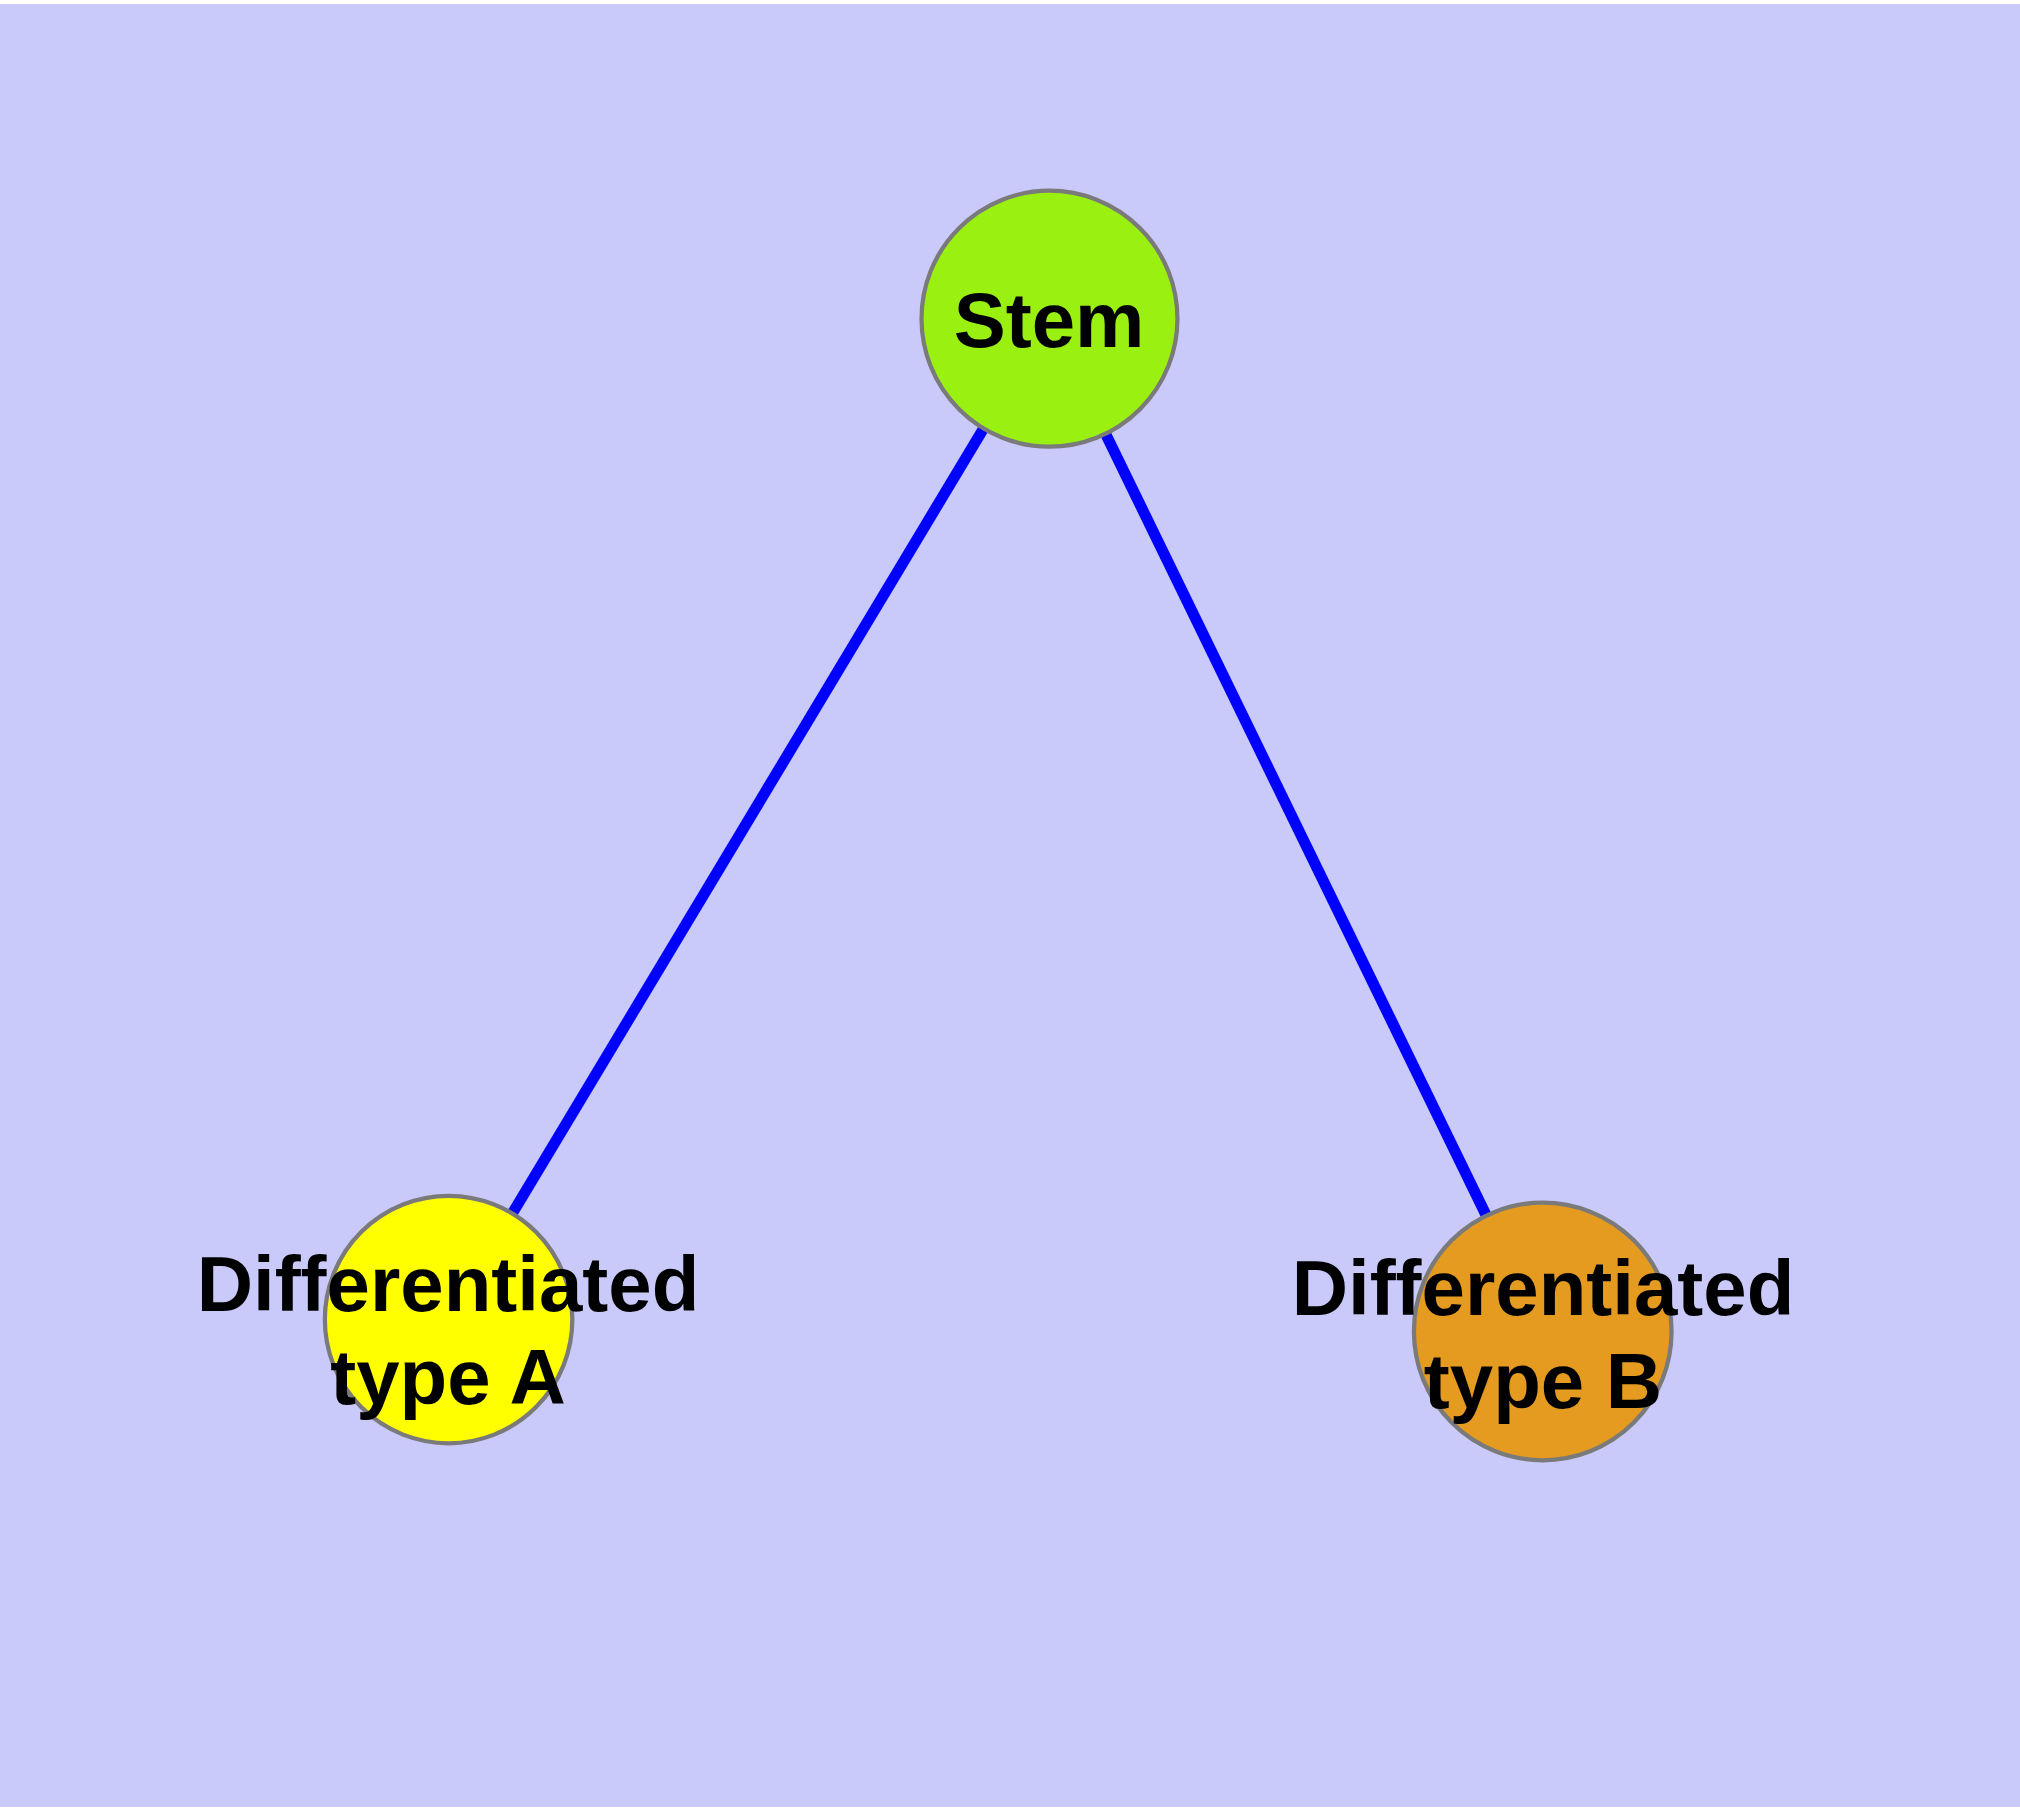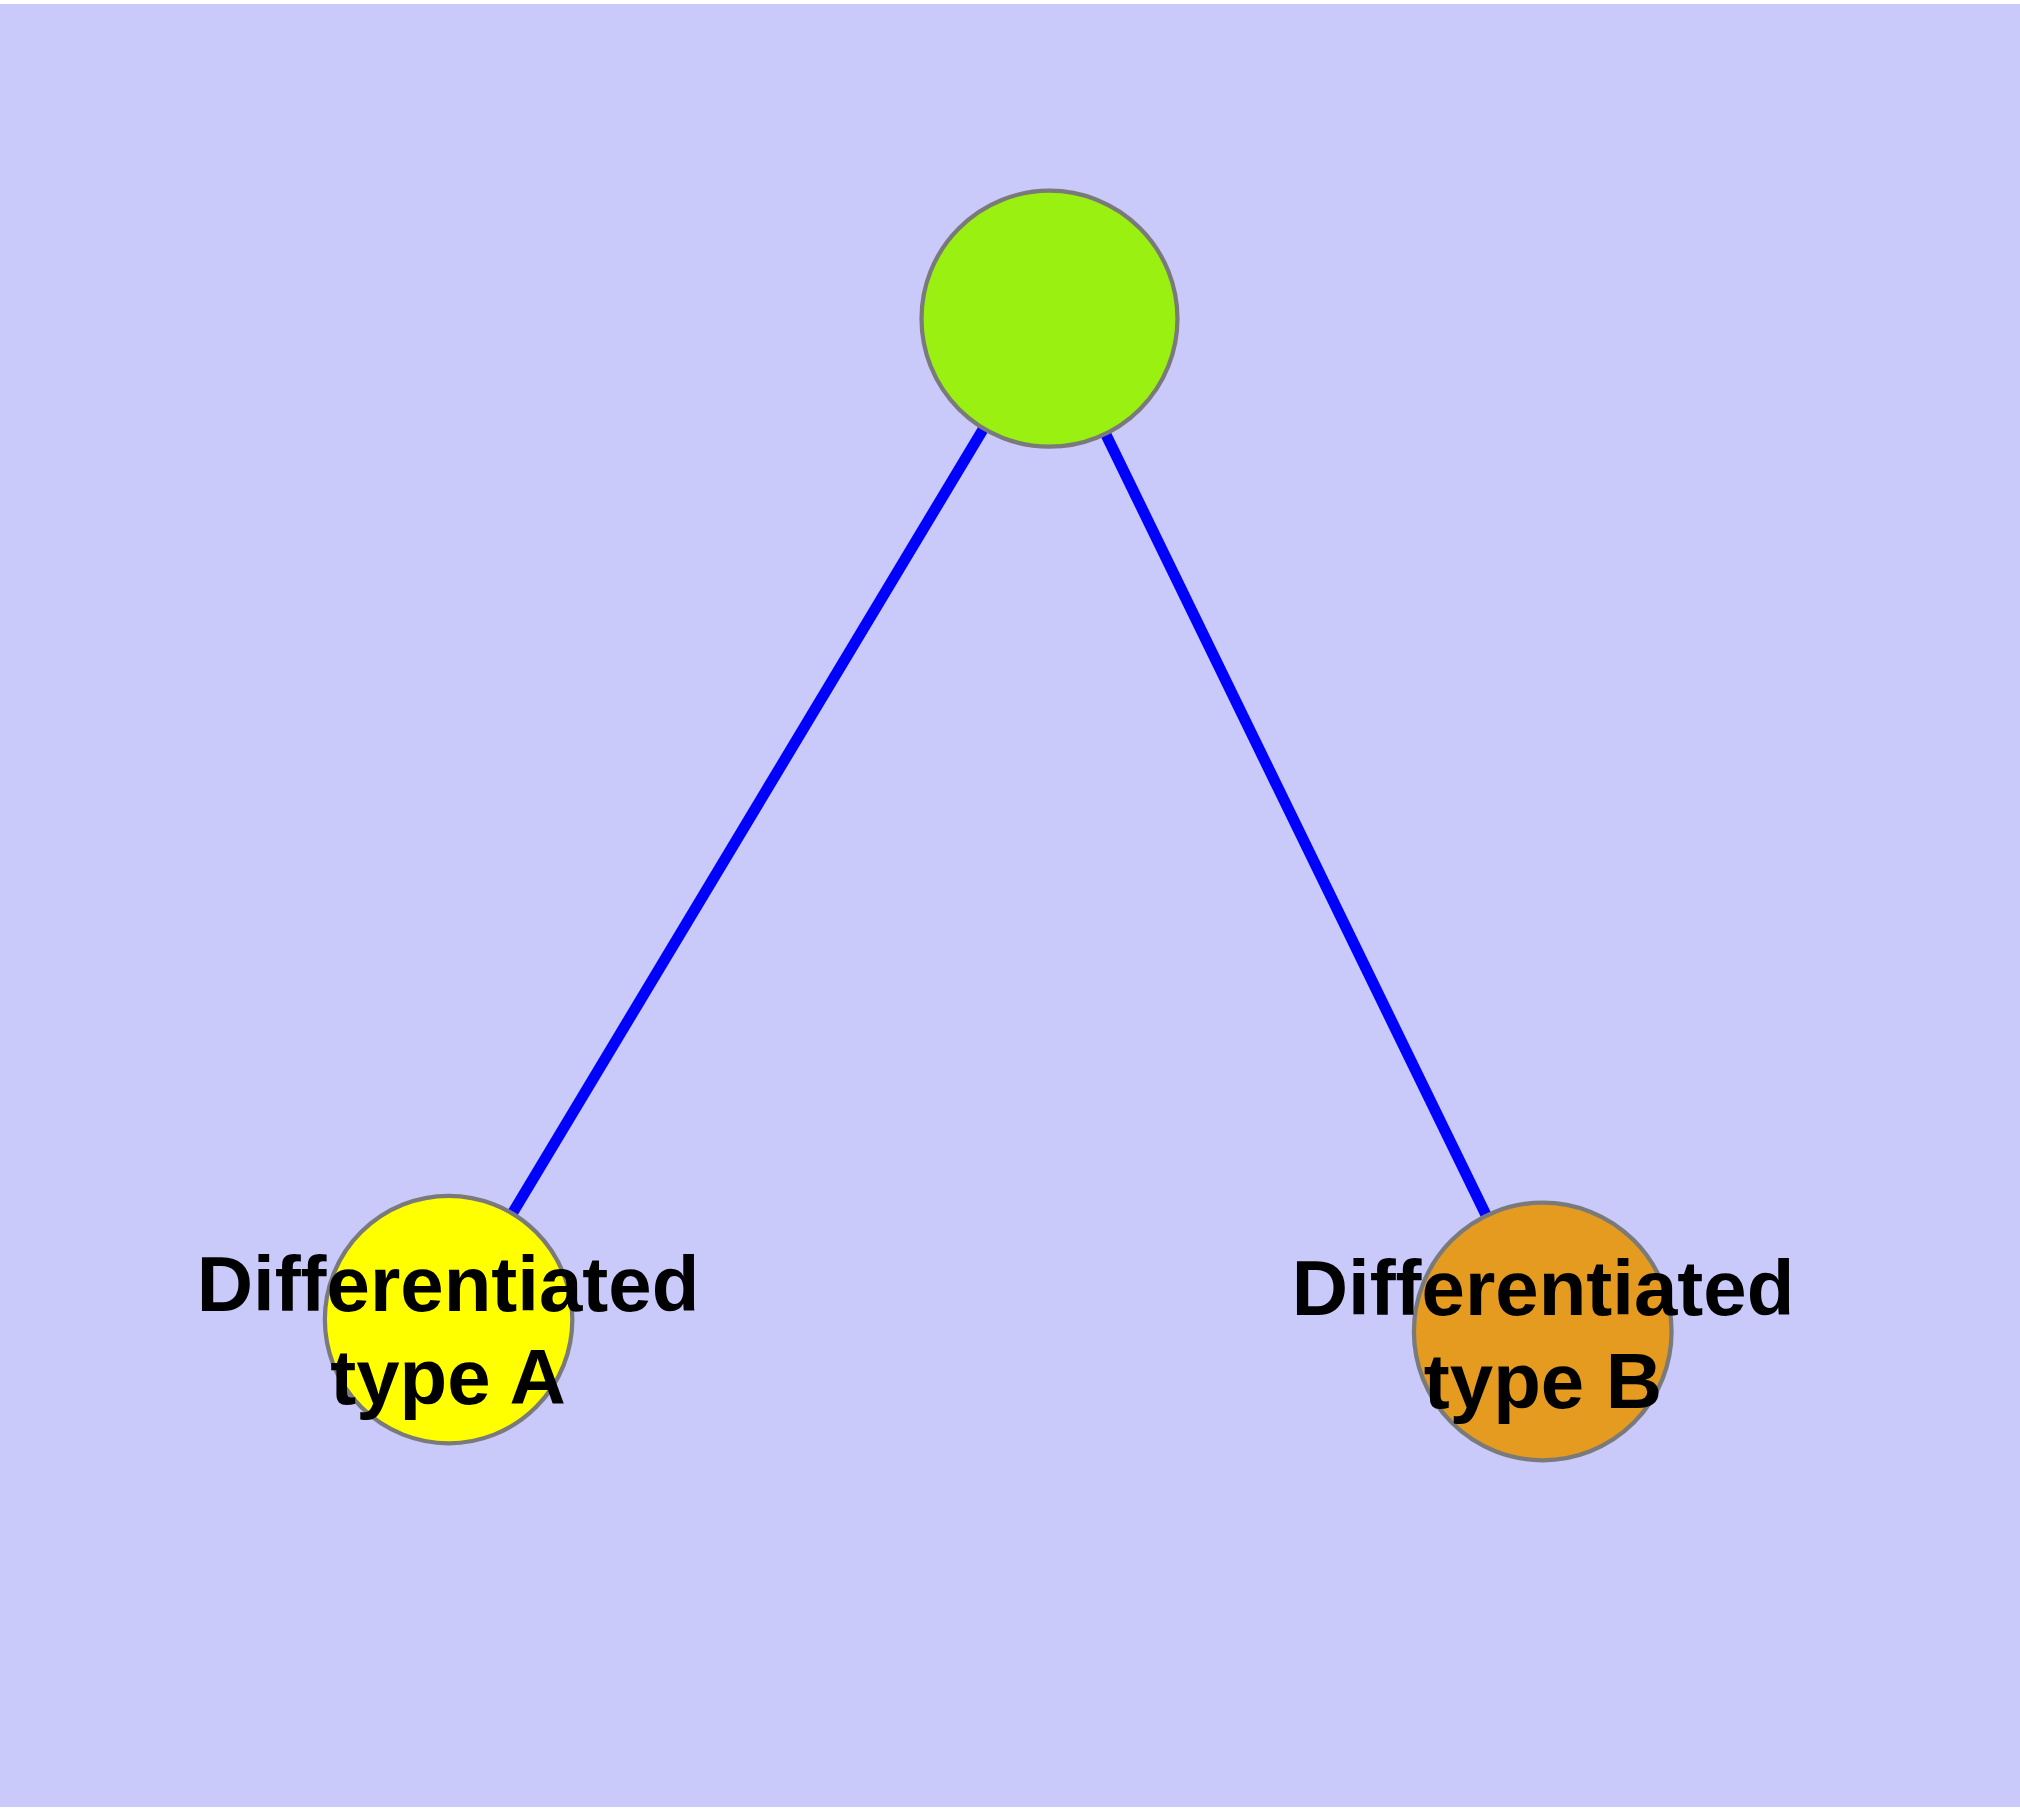--- a/index.html
+++ b/index.html
@@ -66,18 +66,19 @@
   <svg class="graph-layer" viewBox="0 0 2384 2138" xmlns="http://www.w3.org/2000/svg">
 
     <line class="edge" x1="1238" y1="376" x2="529" y2="1557" stroke="#0000FF"></line>
     <line class="edge" x1="1238" y1="376" x2="1820" y2="1571" stroke="#0000FF"></line>
 
     <circle class="node-circle" cx="1238" cy="376" r="151" fill="#9AF010" stroke="#7A7A7A"></circle>
     <circle class="node-circle" cx="529" cy="1557" r="146" fill="#FFFF00" stroke="#7A7A7A"></circle>
     <circle class="node-circle" cx="1820" cy="1571" r="152" fill="#E49B20" stroke="#7A7A7A"></circle>
   </svg>
 
+  <div class="node-label label-stem">Stem</div>
   <div class="node-label label-type-a">Differentiated
 type A</div>
   <div class="node-label label-type-b">Differentiated
 type B</div>
 </div>
 
 
 </body></html>

